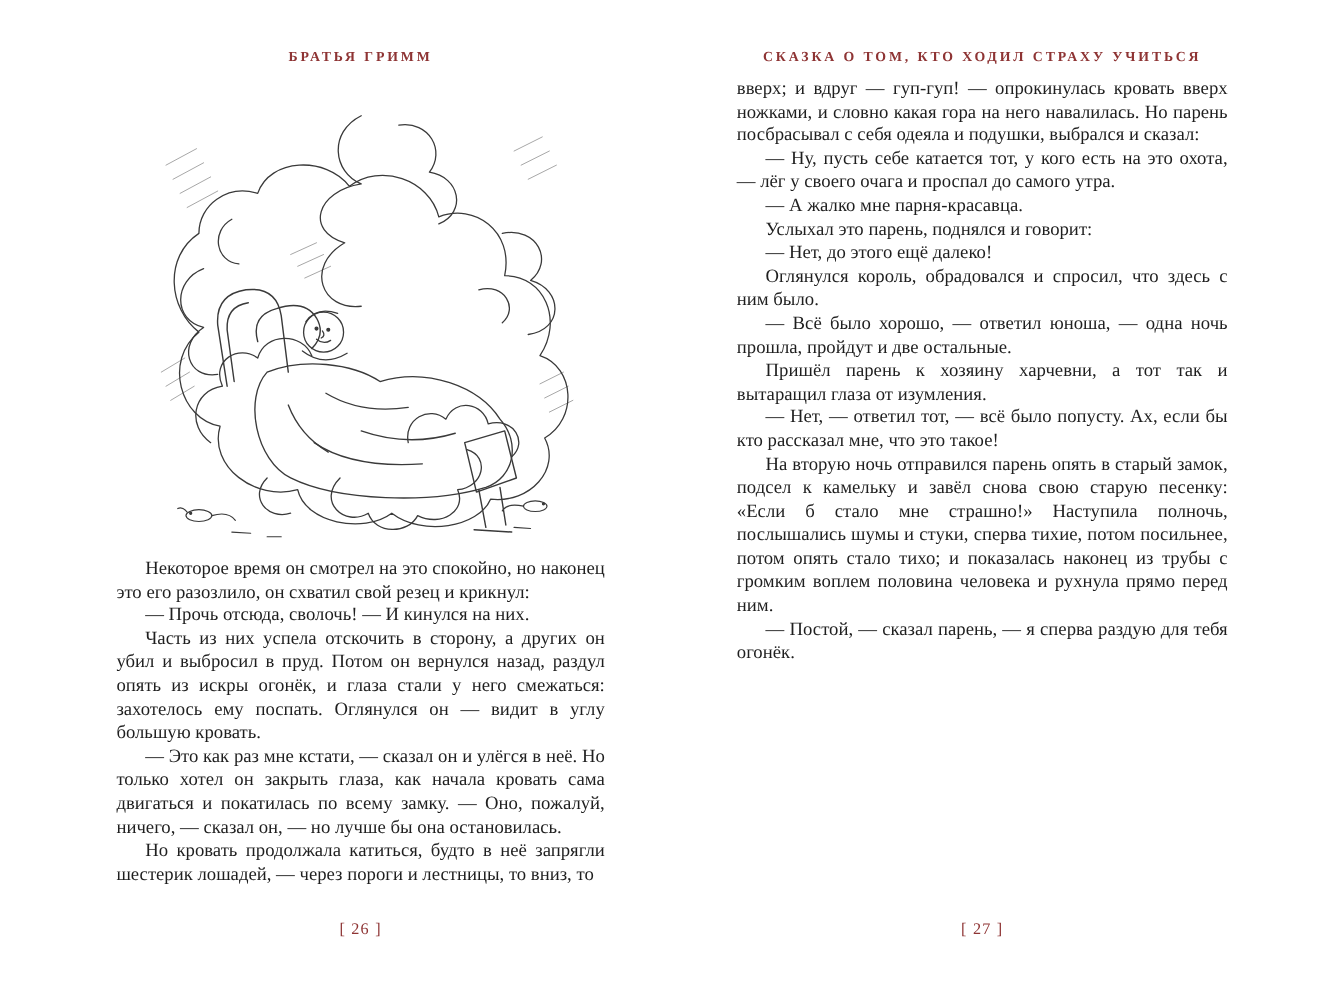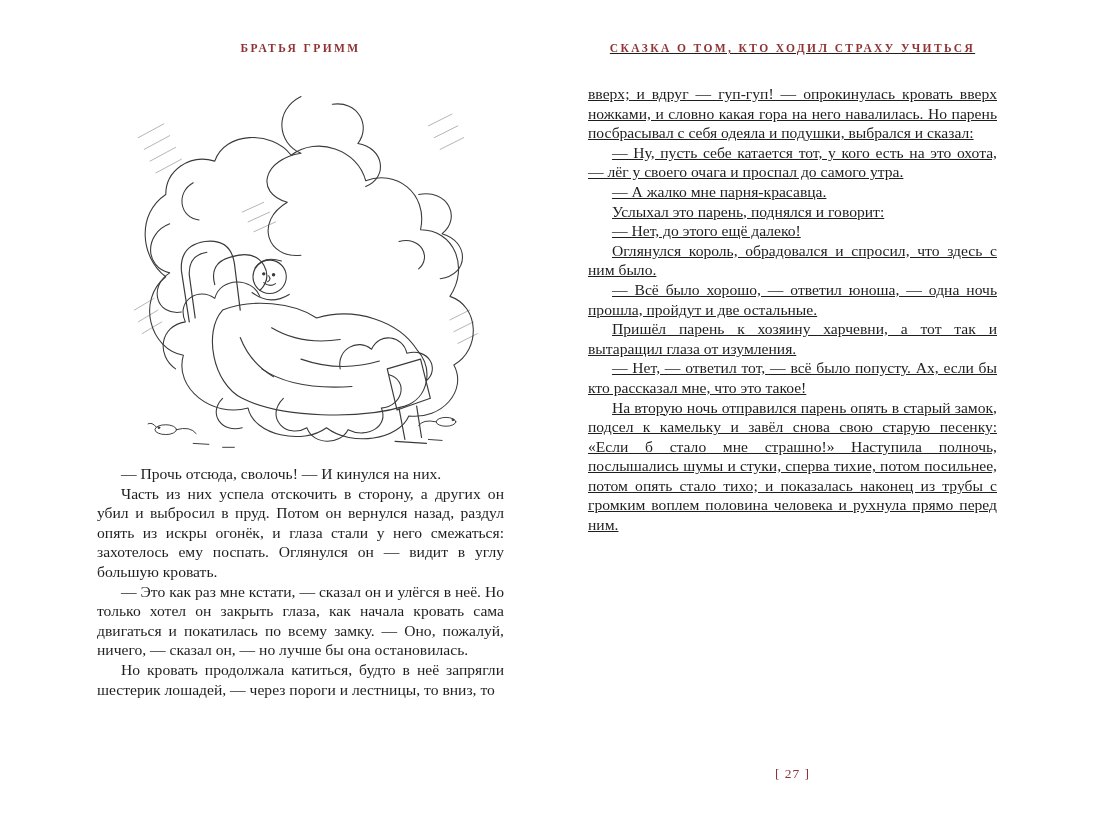--- a/index.html
+++ b/index.html
@@ -8,41 +8,41 @@
     background:#ffffff;
     position:relative;
     font-family:"Liberation Serif", serif;
     color:var(--text, #1f1f1f);
     overflow:hidden;
   }
   .page {
     position:absolute; top:42px; height:742px;
   }
   .page-left  { left:85px;  width:407px;margin-left:12px; }
-  .page-right { left:588px; width:409px;text-decoration:underline; }
+  .page-right { left:614px; width:409px; }
   .running-head {
     text-align:center;
     font-size:11.5px;
     font-weight:600;
     letter-spacing:2.4px;
     color:var(--heading, #8e3434);
     white-space:nowrap;
   }
   .illustration-wrap {
     margin:20px auto 6px auto;
     width:392px; height:384px;
   }
   .illustration-wrap svg { width:100%; height:100%; }
   .body-text {
     font-size:15.6px;
     line-height:19.6px;
     text-align:justify;
     hyphens:auto;
   }
-  .page-right .body-text { margin-top:30px; }
+  .page-right .body-text { margin-top:10px; }
   .page-left  .body-text { margin-top:6px; }
   .para { margin:0; text-indent:24px; }
   .para.noindent { text-indent:0; }
   .page-number {
     position:absolute; bottom:2px; left:0;
     width:100%; text-align:center;
     color:var(--heading, #8e3434);
     font-size:13.5px;
     letter-spacing:1px;
   }
@@ -119,38 +119,41 @@
         <circle cx="55" cy="360" r="0.9" fill="#3a3a3a"></circle>
         <ellipse cx="348" cy="354" rx="10" ry="4.5"></ellipse>
         <path d="M338,354 q-14,-3 -18,4"></path>
         <circle cx="355" cy="352" r="0.9" fill="#3a3a3a"></circle>
         <path d="M90,376 l16,1 M120,380 l12,0 M330,372 l14,1"></path>
       </g>
     </svg>
   </div>
 
   <div class="body-text">
+      <p class="para">Некоторое время он смотрел на это спокойно, но наконец это его разозлило, он схватил свой резец и крикнул:</p>
       <p class="para">— Прочь отсюда, сволочь! — И кинулся на них.</p>
       <p class="para">Часть из них успела отскочить в сторону, а других он убил и выбросил в пруд. Потом он вернулся назад, раздул опять из искры огонёк, и глаза стали у него смежаться: захотелось ему поспать. Оглянулся он — видит в углу большую кровать.</p>
       <p class="para">— Это как раз мне кстати, — сказал он и улёгся в неё. Но только хотел он закрыть глаза, как начала кровать сама двигаться и покатилась по всему замку. — Оно, пожалуй, ничего, — сказал он, — но лучше бы она остановилась.</p>
       <p class="para">Но кровать продолжала катиться, будто в неё запрягли шестерик лошадей, — через пороги и лестницы, то вниз, то</p>
     </div>
 
+  <div class="page-number">[ 26 ]</div>
 </div>
 
 <div class="page page-right">
   <div class="running-head">СКАЗКА О ТОМ, КТО ХОДИЛ СТРАХУ УЧИТЬСЯ</div>
 
   <div class="body-text">
       <p class="para noindent">вверх; и вдруг — гуп-гуп! — опрокинулась кровать вверх ножками, и словно какая гора на него навалилась. Но парень посбрасывал с себя одеяла и подушки, выбрался и сказал:</p>
       <p class="para">— Ну, пусть себе катается тот, у кого есть на это охота, — лёг у своего очага и проспал до самого утра.</p>
       <p class="para">— А жалко мне парня-красавца.</p>
       <p class="para">Услыхал это парень, поднялся и говорит:</p>
       <p class="para">— Нет, до этого ещё далеко!</p>
       <p class="para">Оглянулся король, обрадовался и спросил, что здесь с ним было.</p>
       <p class="para">— Всё было хорошо, — ответил юноша, — одна ночь прошла, пройдут и две остальные.</p>
       <p class="para">Пришёл парень к хозяину харчевни, а тот так и вытаращил глаза от изумления.</p>
       <p class="para">— Нет, — ответил тот, — всё было попусту. Ах, если бы кто рассказал мне, что это такое!</p>
       <p class="para">На вторую ночь отправился парень опять в старый замок, подсел к камельку и завёл снова свою старую песенку: «Если б стало мне страшно!» Наступила полночь, послышались шумы и стуки, сперва тихие, потом посильнее, потом опять стало тихо; и показалась наконец из трубы с громким воплем половина человека и рухнула прямо перед ним.</p>
+      <p class="para">— Постой, — сказал парень, — я сперва раздую для тебя огонёк.</p>
     </div>
 
   <div class="page-number">[ 27 ]</div>
 </div>
 
 </body></html>

